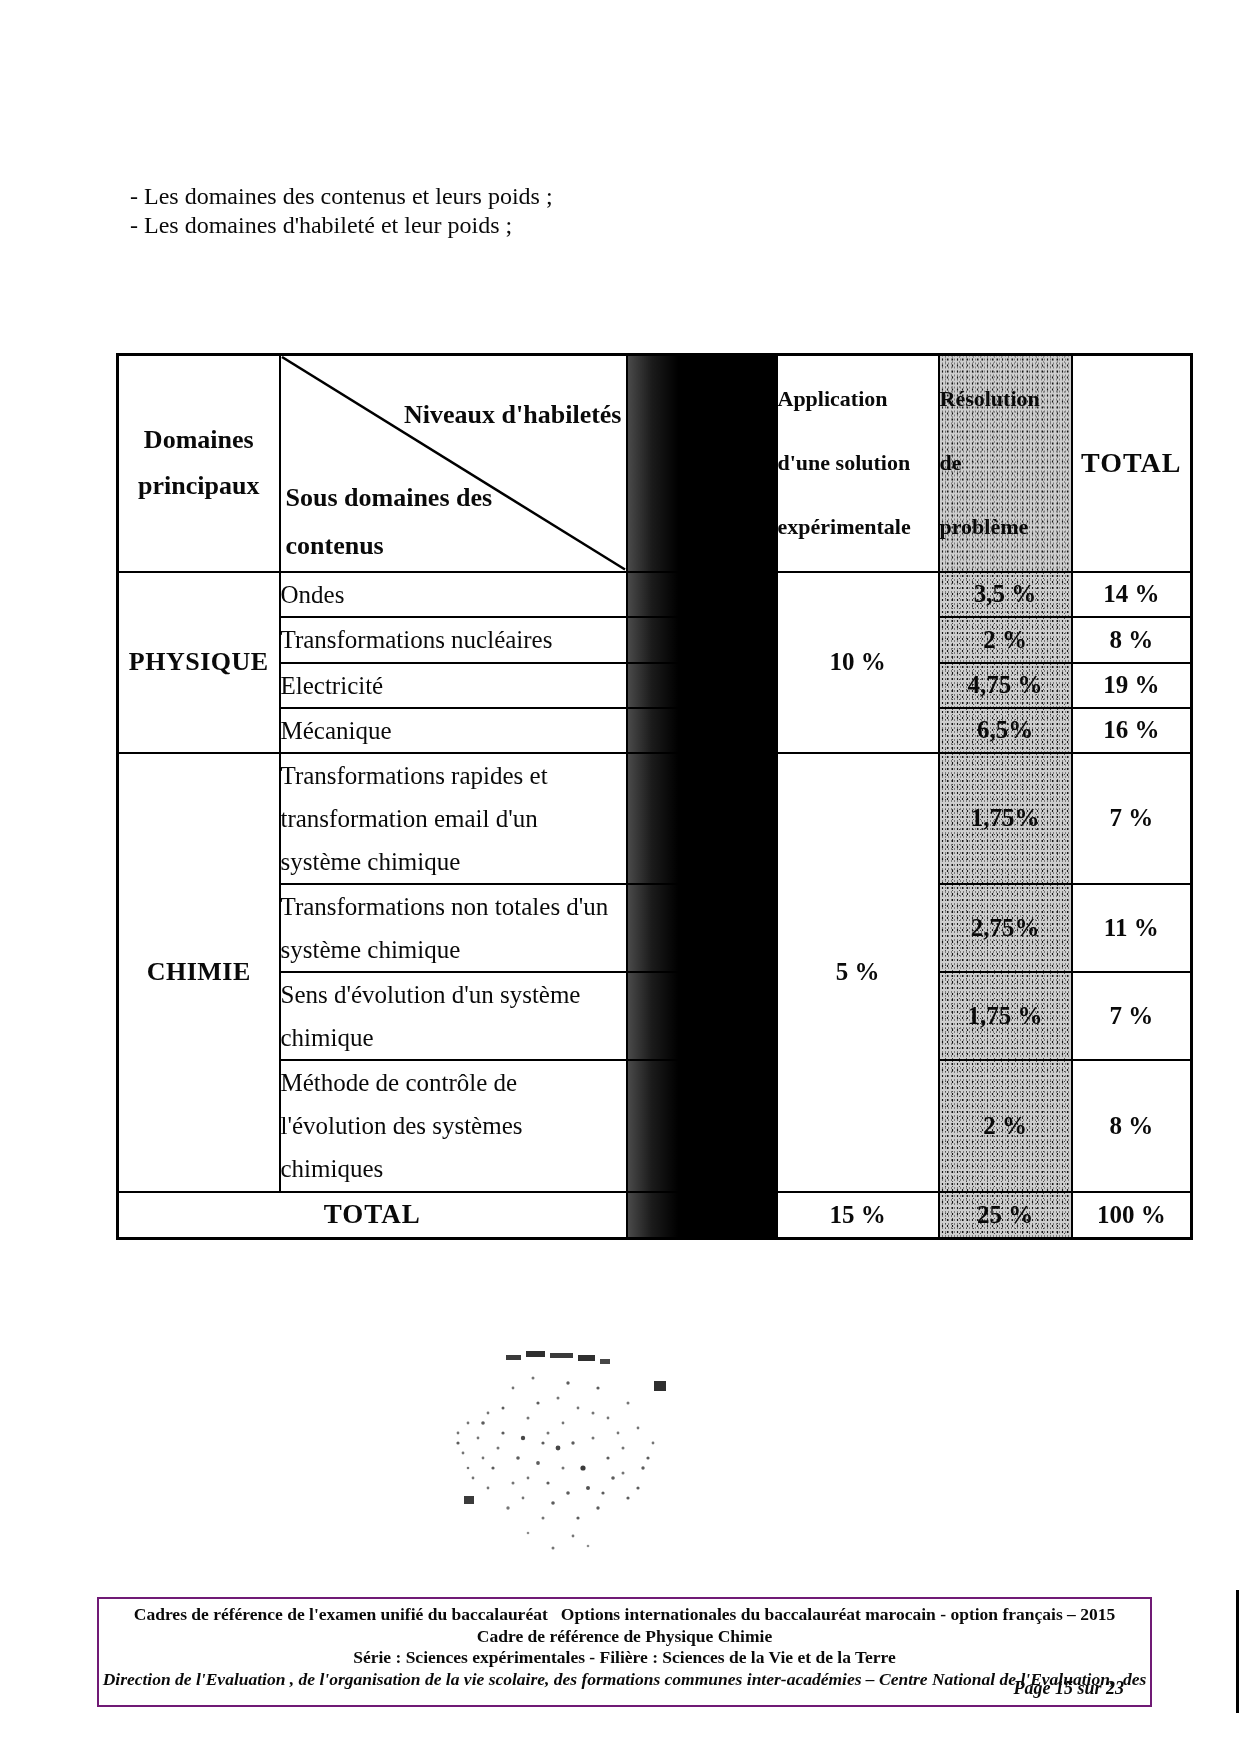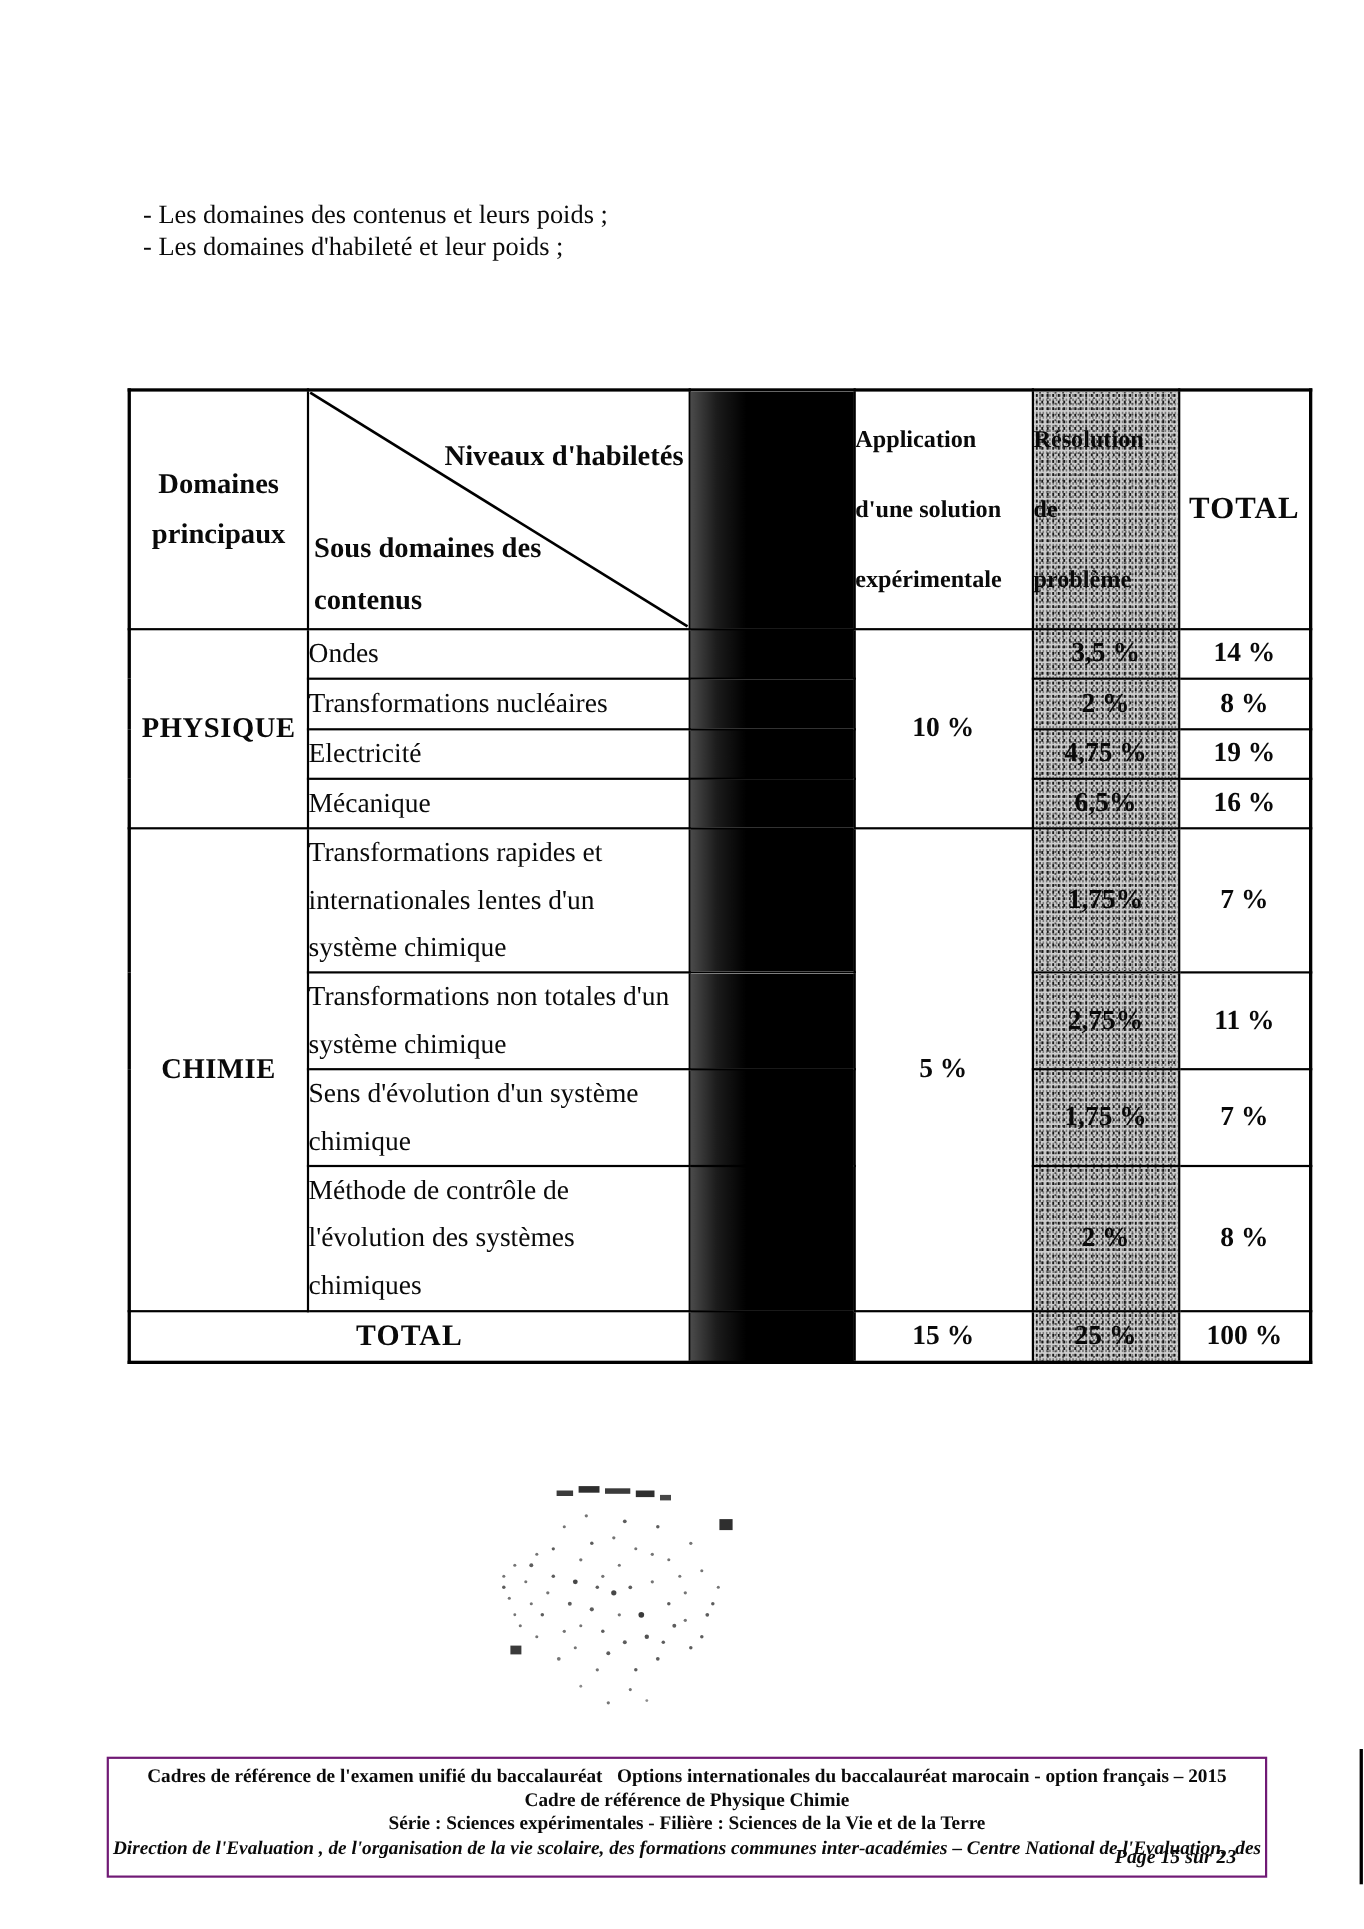--- a/index.html
+++ b/index.html
@@ -169,21 +169,21 @@
     <tr style="height:42px">
       <td class="sub">Mécanique</td>
       <td class="blackcol"></td>
       <td class="val stipple">6,5%</td>
       <td class="val">16 %</td>
     </tr>
 
     <tr style="height:130px">
       <td class="domain-label" rowspan="4">CHIMIE</td>
       <td class="sub">Transformations rapides et
-internationales lentes d'un
+transformation email d'un
 système chimique</td>
       <td class="blackcol"></td>
       <td class="val" rowspan="4">5 %</td>
       <td class="val stipple">1,75%</td>
       <td class="val">7 %</td>
     </tr>
     <tr style="height:88px">
       <td class="sub">Transformations non totales d'un
 système chimique</td>
       <td class="blackcol"></td>

